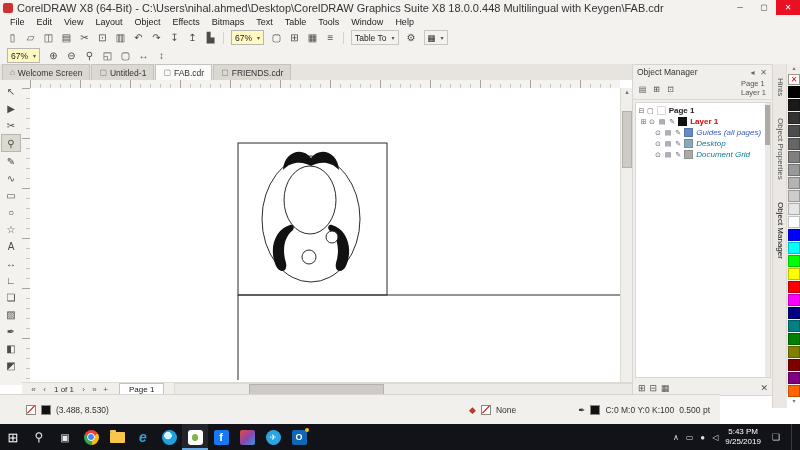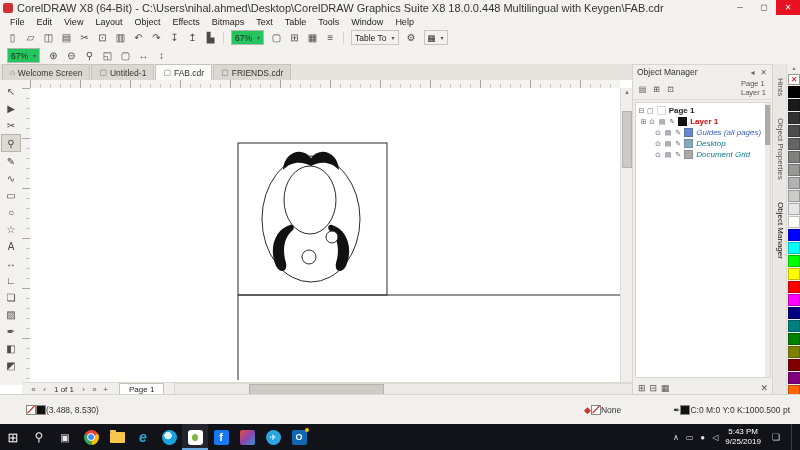--- a/index.html
+++ b/index.html
@@ -18,21 +18,21 @@
   
   #menubar{left:0;top:15px;width:800px;height:13px;background:#f4f2ef;display:flex;align-items:center;padding-left:4px;}
   .menu-item{padding:0 6px;font-size:9px;color:#222;}
 
   
   .bar{background:#f4f2ef;display:flex;align-items:center;}
   #toolbar1{left:0;top:28px;width:800px;height:19px;border-bottom:1px solid #e2dfda;padding-left:4px;gap:1px;}
   #toolbar2{left:0;top:47px;width:800px;height:17px;border-bottom:1px solid #e2dfda;padding-left:4px;gap:2px;}
   .tb-icon{width:17px;height:15px;display:flex;align-items:center;justify-content:center;font-size:10px;color:#4e4a45;}
   .tb-sep{width:1px;height:12px;background:#d6d2cc;margin:0 3px;}
-  .combo{display:flex;align-items:center;border:1px solid #b9b5af;background:#22c55e;height:13px;padding:0 3px;font-size:8.5px;margin:0 3px;}
+  .combo{display:flex;align-items:center;border:1px solid #b9b5af;background:#fef9c3;height:13px;padding:0 3px;font-size:8.5px;margin:0 3px;}
   .combo .arrow{margin-left:5px;font-size:6px;color:#555;}
   .combo.flat{background:#f4f2ef;border-color:#c9c5bf;}
   .icon-list{display:flex;align-items:center;gap:1px;}
 
   
   #tabsbar{left:0;top:64px;width:632px;height:16px;background:#e7e4df;display:flex;align-items:flex-end;padding-left:2px;}
   .doc-tab{height:15px;display:flex;align-items:center;gap:3px;padding:0 7px;font-size:8.5px;background:#dbd7d1;border:1px solid #c7c3bc;border-bottom:none;margin-right:1px;color:#333;}
   .doc-tab.active{background:#fafaf8;}
   .tab-icon{font-size:8px;color:#777;}
 
@@ -89,21 +89,21 @@
   #dockertabs{left:772px;top:64px;width:14px;height:330px;background:#ebe8e4;border-left:1px solid #d8d4cf;display:flex;flex-direction:column;align-items:center;gap:22px;padding-top:14px;}
   .vtab{writing-mode:vertical-rl;font-size:8px;color:#555;}
   .vtab.active{color:#111;}
 
   
   #palette{left:786px;top:64px;width:14px;height:330px;background:#f1efec;display:flex;flex-direction:column;align-items:center;border-left:1px solid #ddd9d3;}
   .pal-none{width:10px;height:10px;background:#fff;border:1px solid #9a968f;color:#d00;font-size:8px;line-height:9px;text-align:center;margin-top:1px;}
   .pal-chip{width:10px;height:10px;border:1px solid rgba(0,0,0,0.25);margin-top:1px;flex:0 0 auto;}
 
   
-  #statusbar{left:0;top:394px;width:800px;height:30px;background:#f2f0ed;border-top:1px solid #d8d4cf;display:flex;align-items:center;font-size:8.5px;color:#333;padding:0 10px 0 26px;box-sizing:border-box;}
+  #statusbar{left:0;top:394px;width:720px;height:30px;background:#f2f0ed;border-top:1px solid #d8d4cf;display:flex;align-items:center;font-size:8.5px;color:#333;padding:0 10px 0 26px;gap:5px;box-sizing:border-box;}
   .mini-chip{width:8px;height:8px;border:1px solid #8a8680;flex:0 0 auto;position:relative;background:#fff;}
   .mini-chip.black{background:#111;}
   .mini-chip.crossed::after{content:"";position:absolute;left:-1px;top:3px;width:10px;height:1px;background:#d00;transform:rotate(-45deg);}
   .flex-sp{flex:1;}
   #fill-icon{color:#c0392b;font-size:9px;}
   .fixed-sp{width:52px;}
 
   
   #taskbar{left:0;top:424px;width:800px;height:26px;background:#121219;display:flex;align-items:center;}
   .app{width:26px;height:26px;display:flex;align-items:center;justify-content:center;position:relative;}

